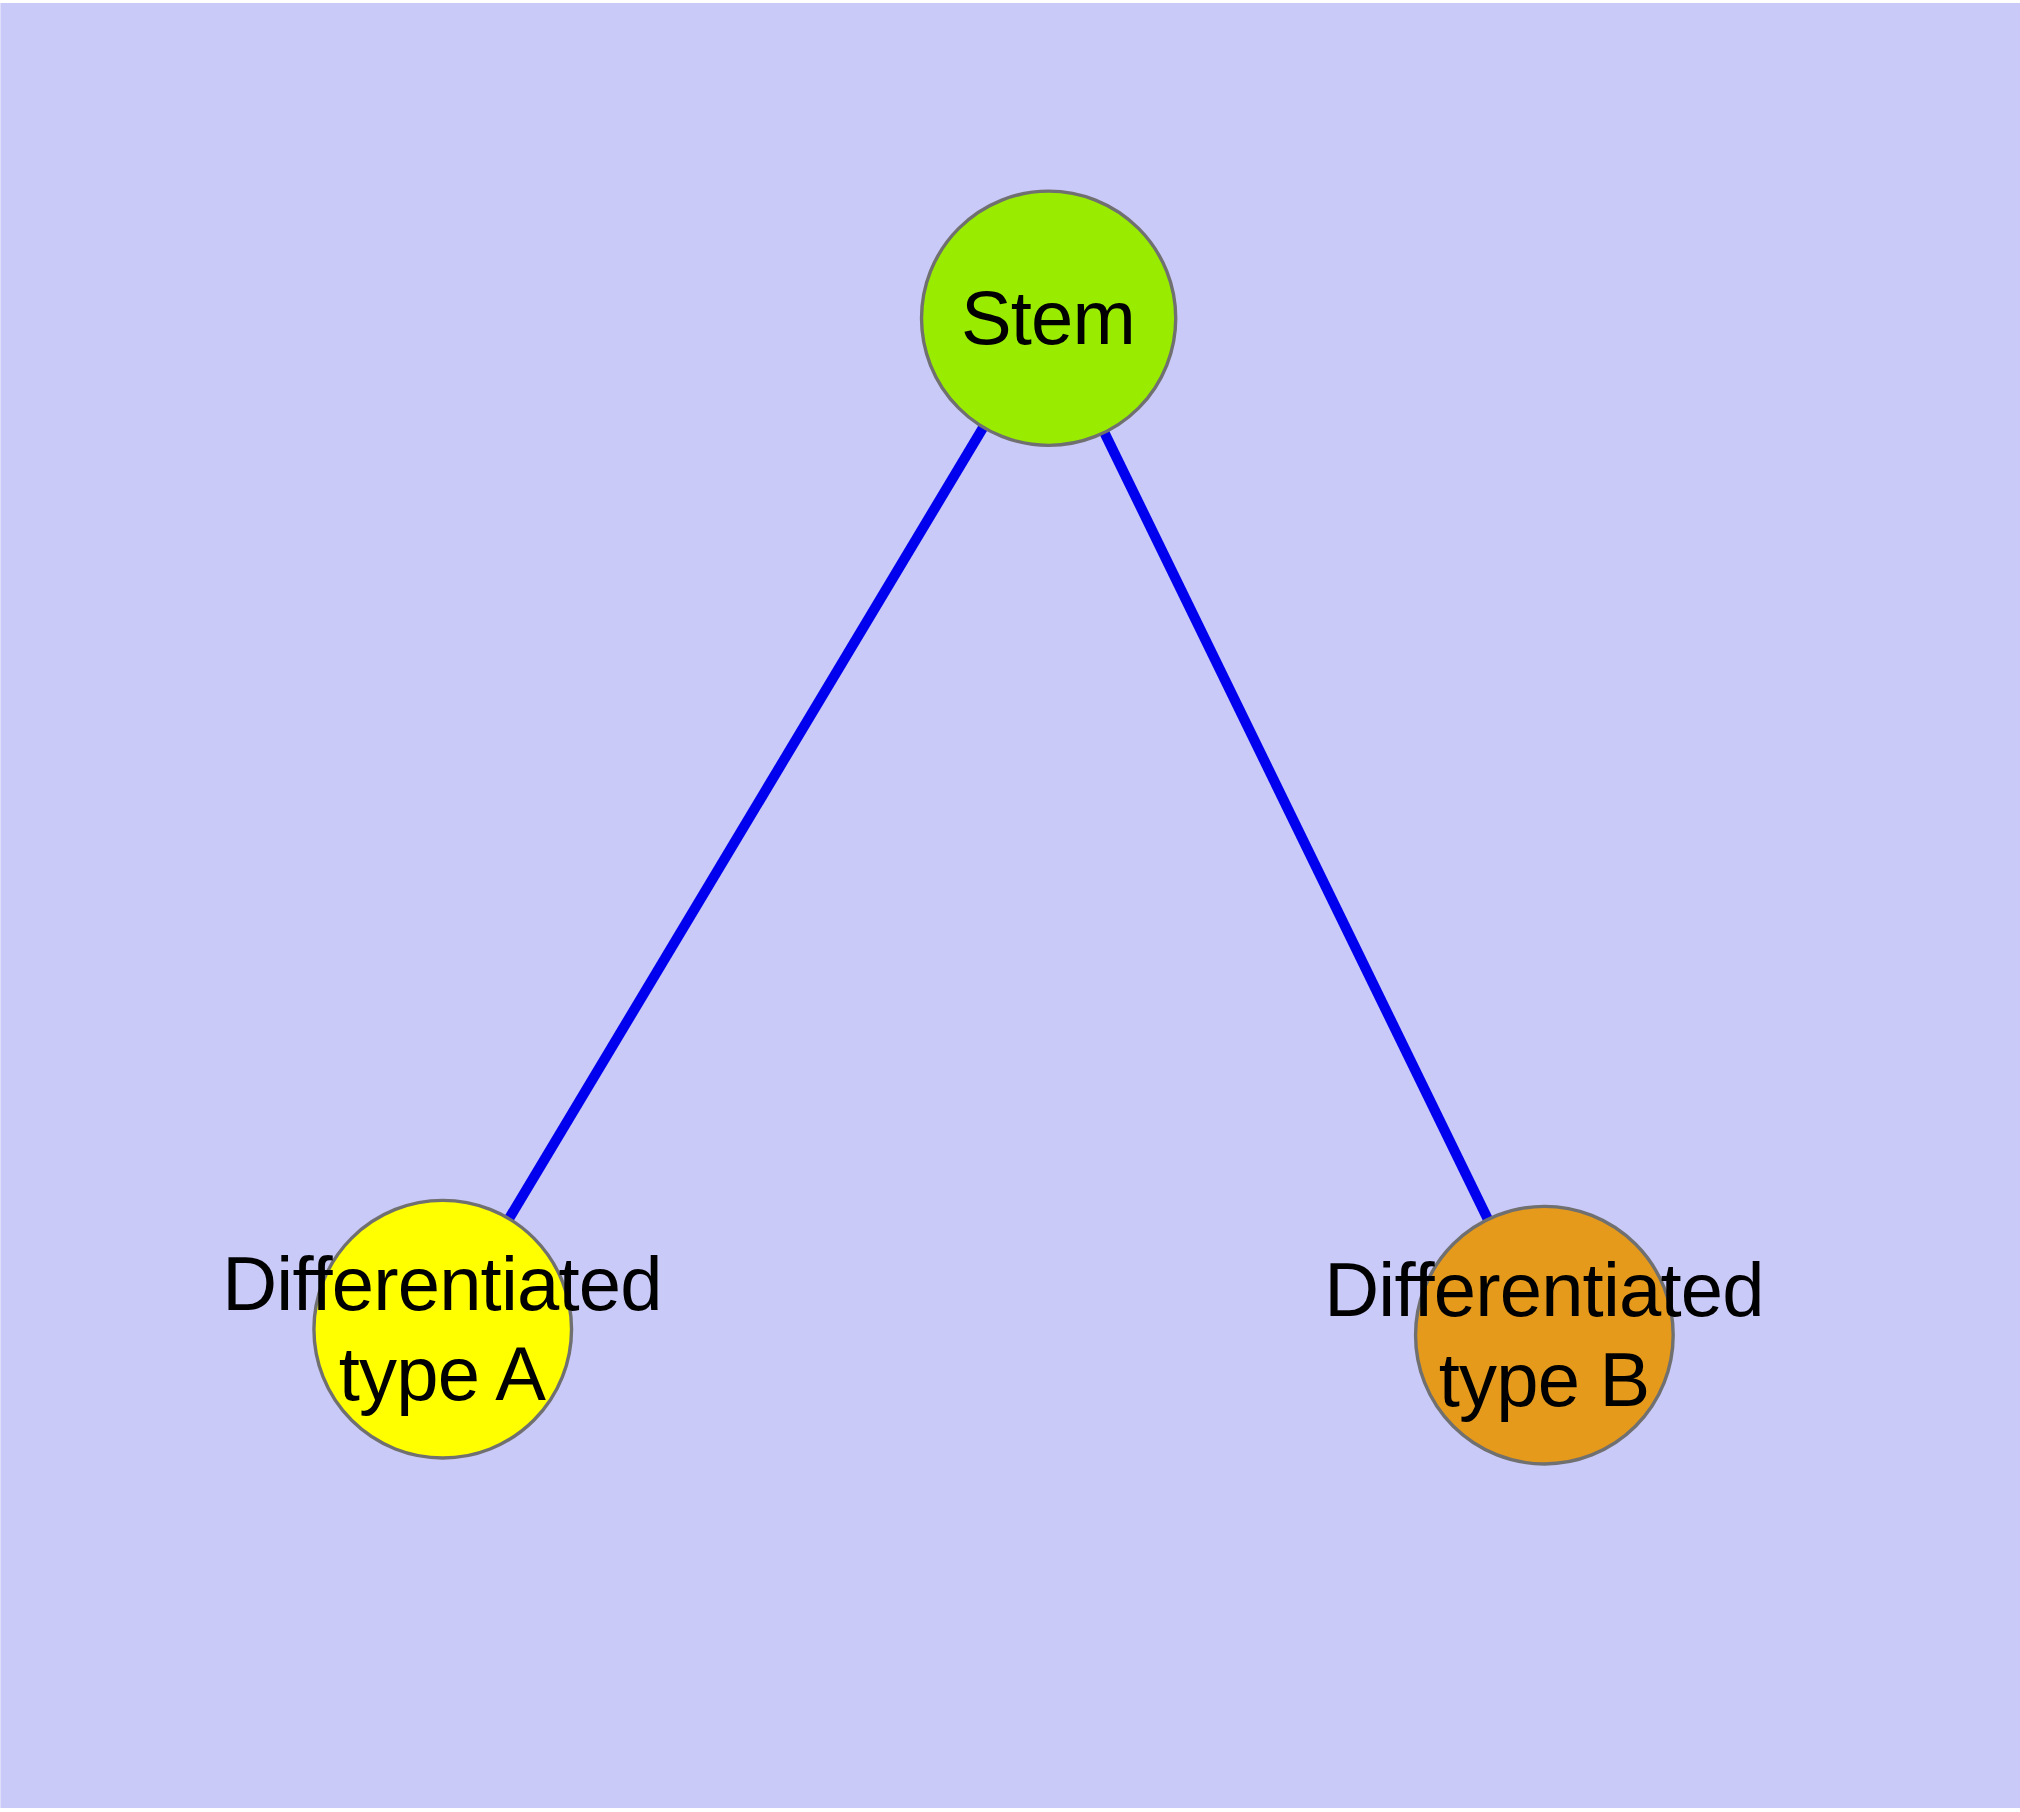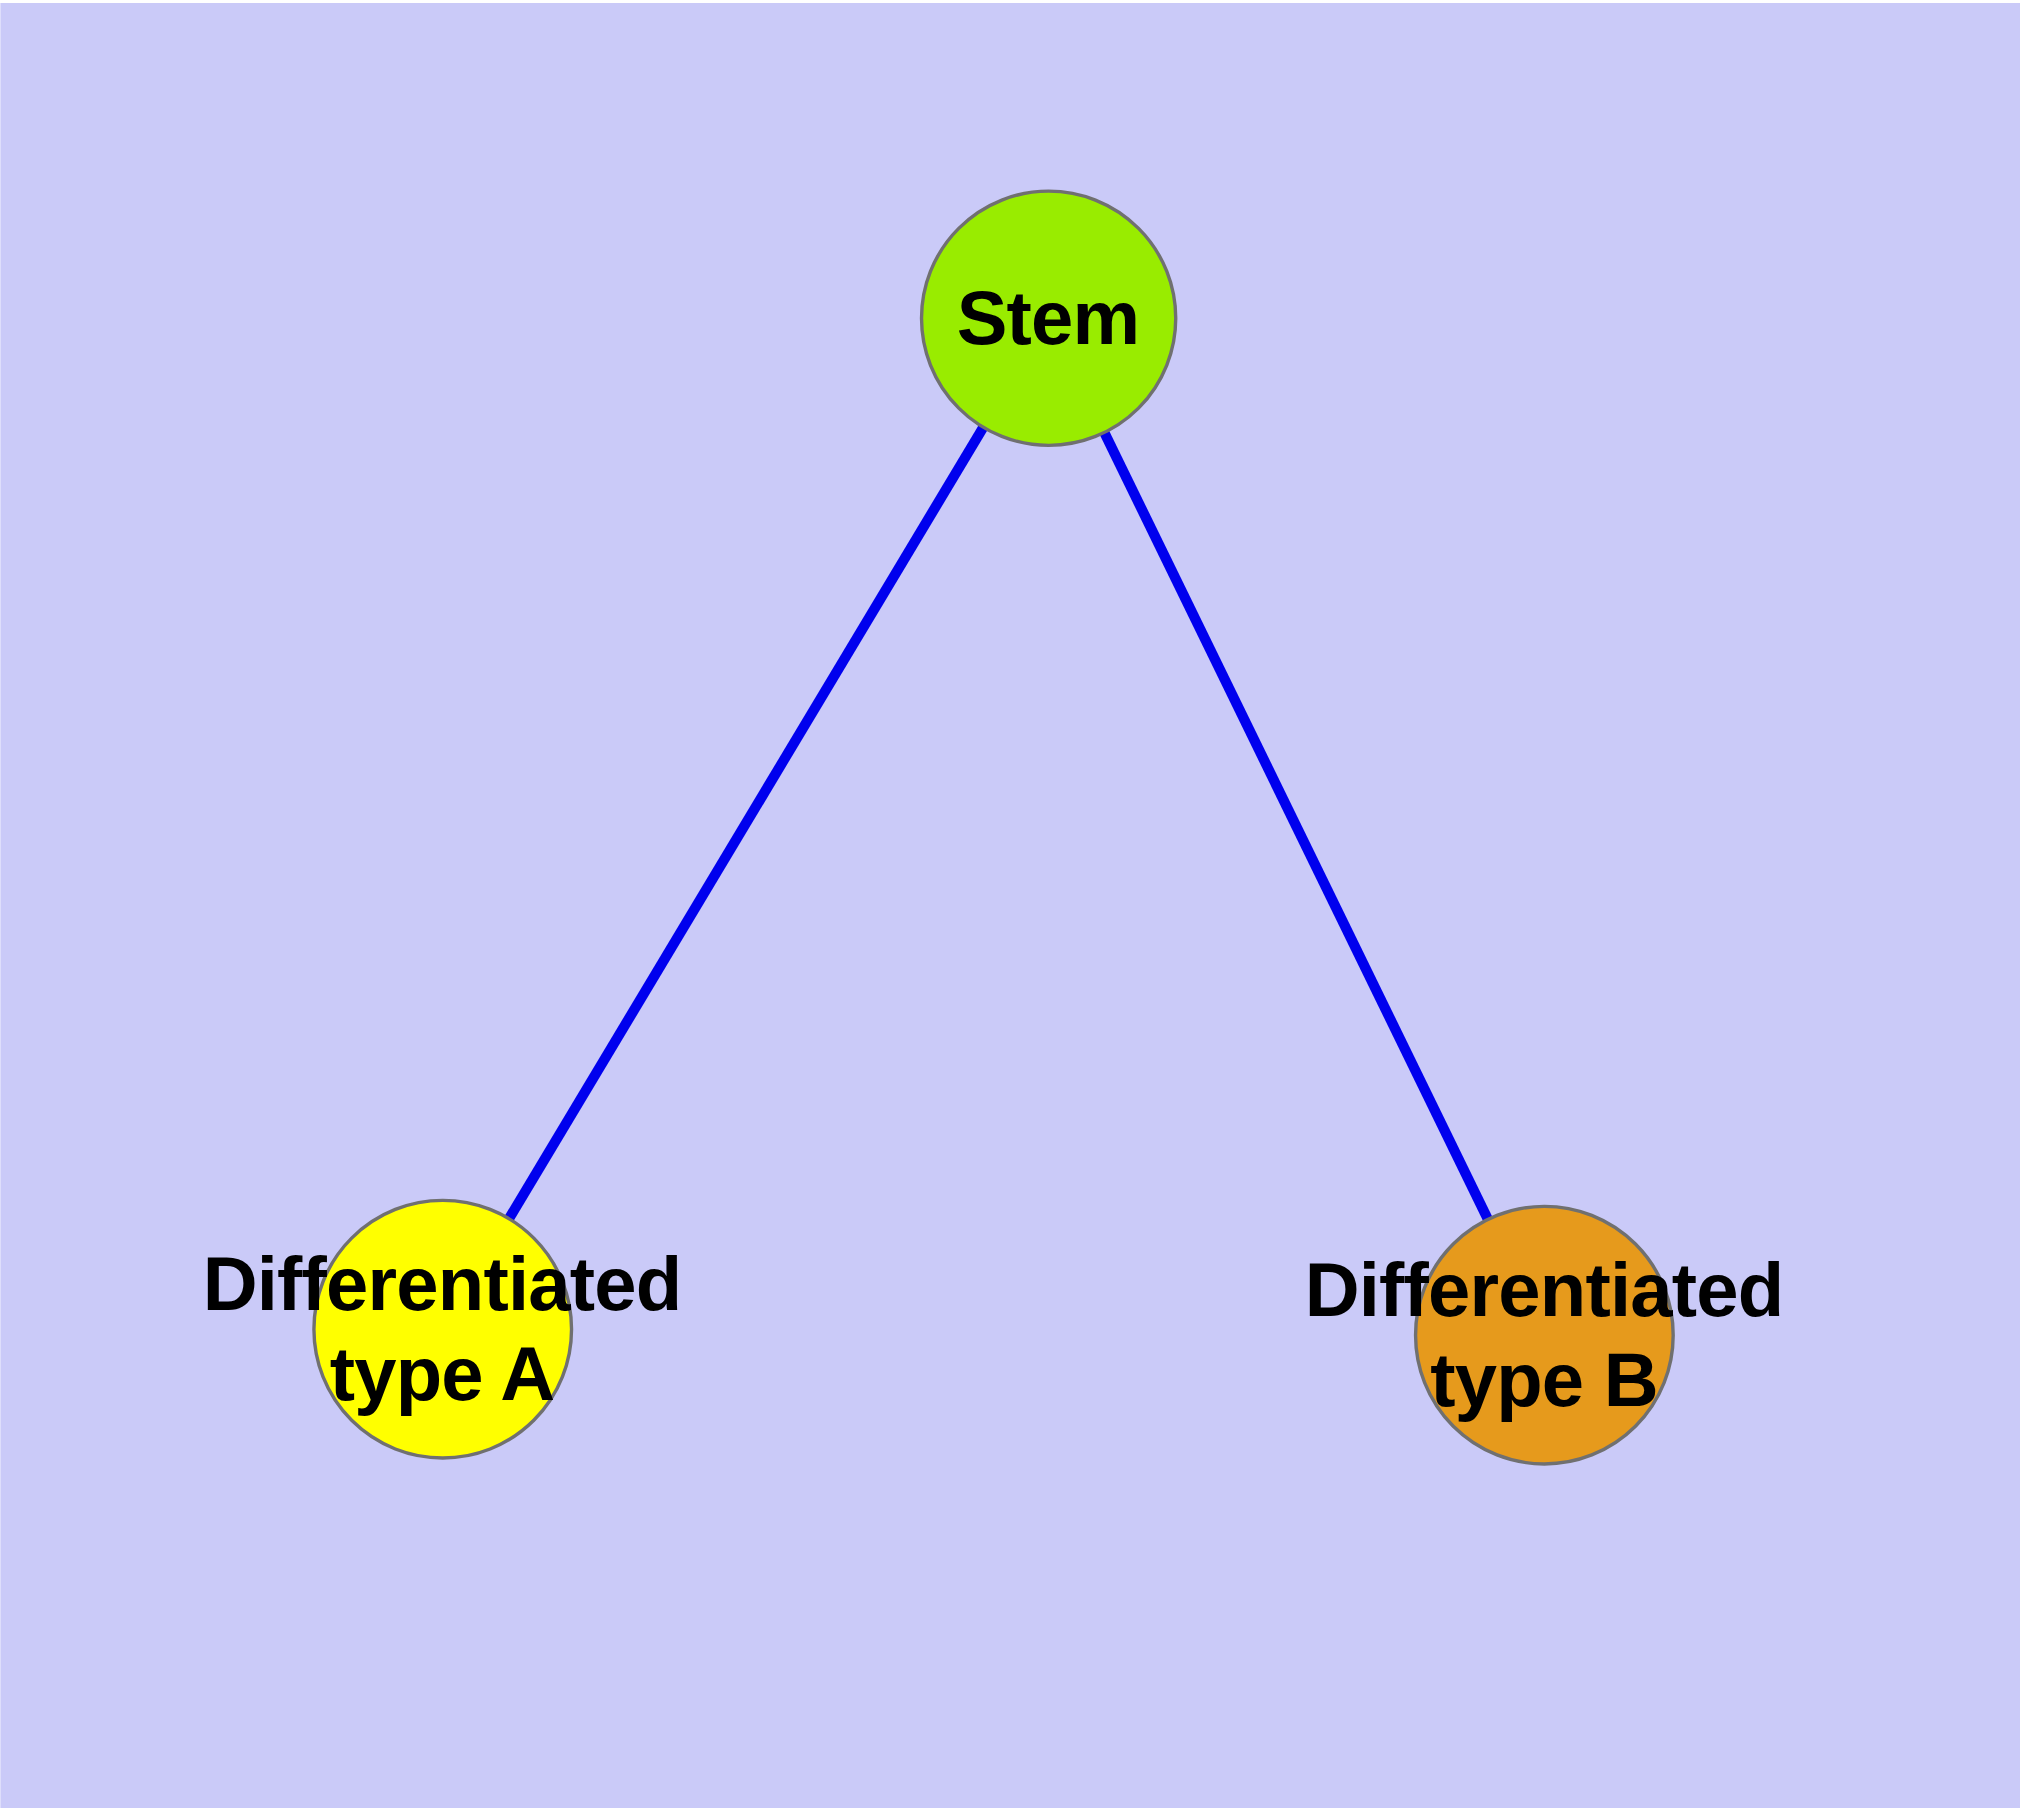--- a/index.html
+++ b/index.html
@@ -19,21 +19,21 @@
     height: 1805px;
   }
   .canvas svg {
     position: absolute;
     left: 0;
     top: 0;
   }
   .node-label {
     position: absolute;
     transform: translate(-50%, -50%);
-    font-weight: bold;
+    font-weight: normal;
     font-size: 76px;
     line-height: 1.18;
     color: #000000;
     text-align: center;
     white-space: pre-line;
     letter-spacing: -0.8px;
   }
 </style>
 </head>
 <body>

